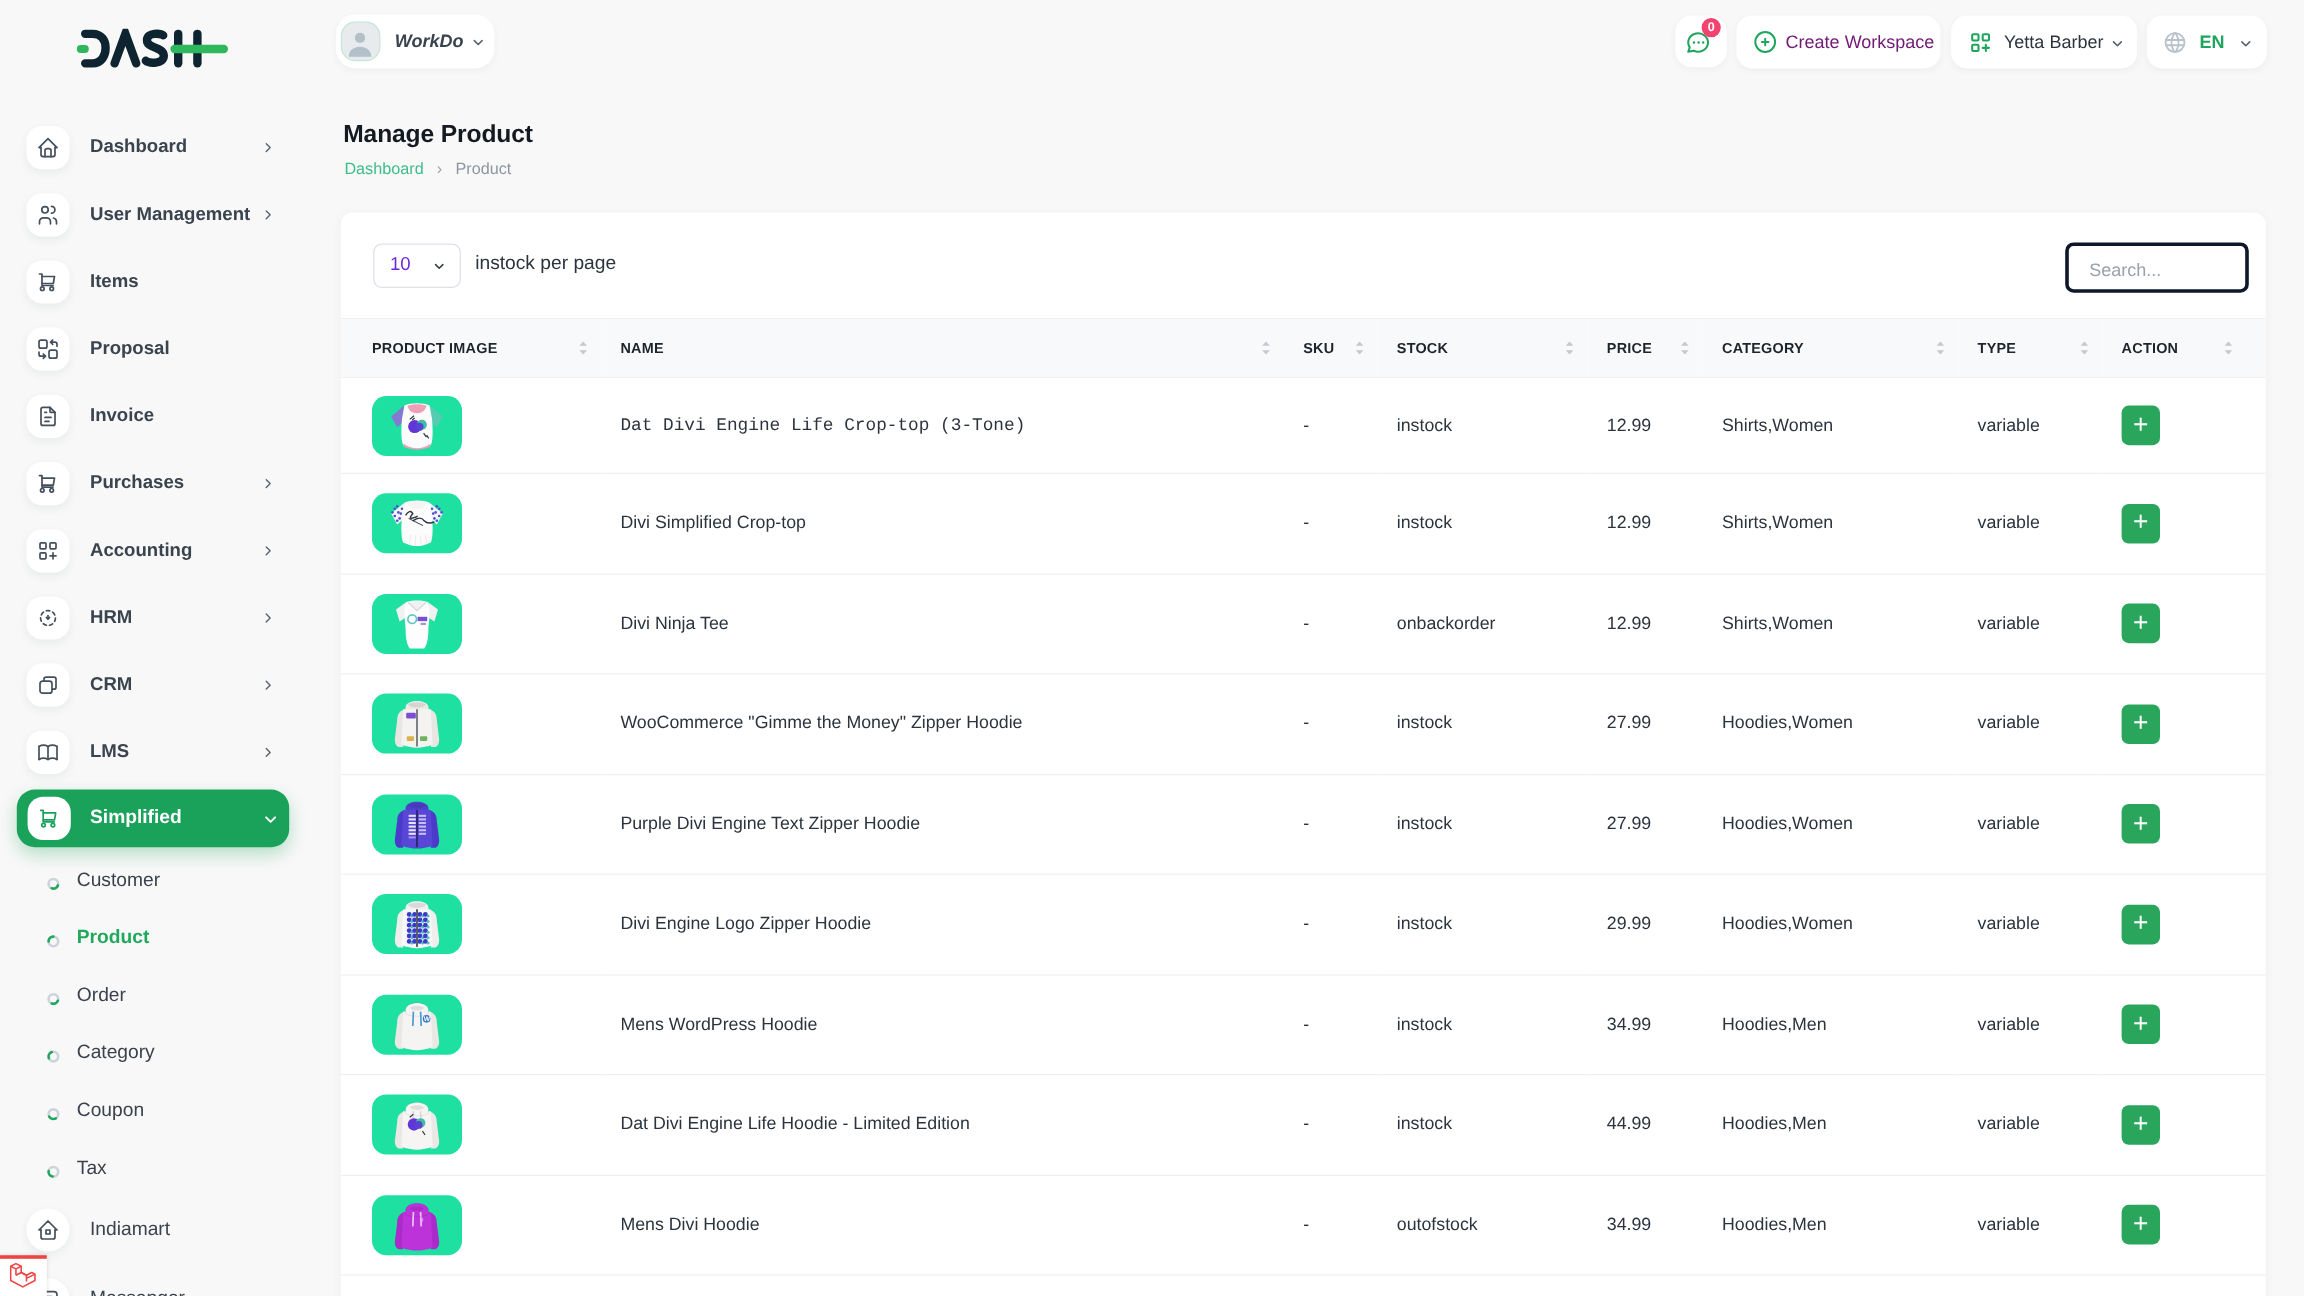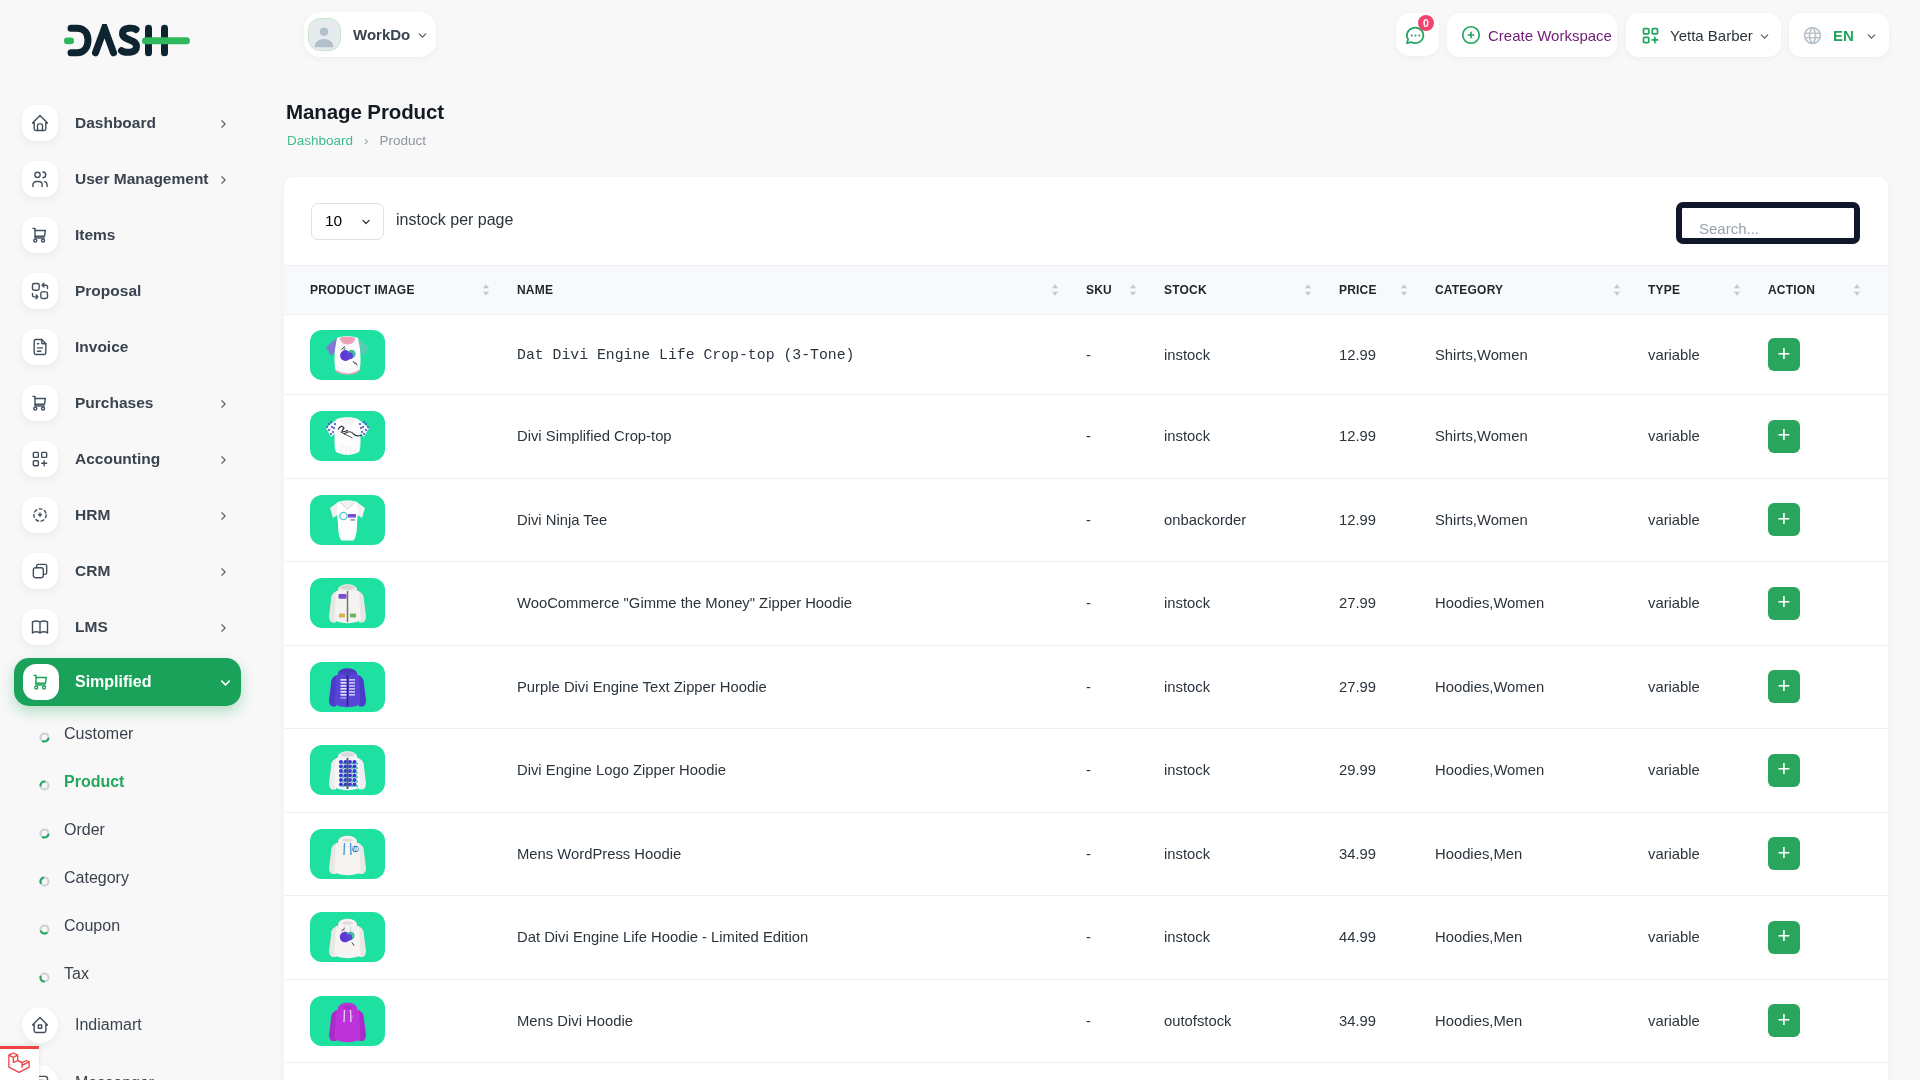--- a/index.html
+++ b/index.html
@@ -19,24 +19,24 @@
 .subitem { position:absolute; left:0; width:260px; height:48px; }
 .subring { position:absolute; left:39px; top:50%; margin-top:-5px; width:11px; height:11px; }
 .sublabel { position:absolute; left:64px; top:50%; transform:translateY(-50%); font-size:16px; font-weight:400; color:#39424d;text-align:right; }
 .sublabel.active { color:#21a85c; font-weight:700; }
 .wbtn { position:absolute; background:#fff; border-radius:14px; box-shadow:0 2px 6px rgba(40,50,70,.05); }
 #h1 { position:absolute; left:286px; top:100px; font-size:20.5px; font-weight:700; color:#141a21; letter-spacing:-0.1px; }
 #crumb { position:absolute; left:287px; top:133px; font-size:13.5px; }
 #card { position:absolute; left:284px; top:177px; width:1604px; height:960px; background:#fff; border-radius:10px;
   box-shadow:0 2px 10px rgba(40,50,70,.04); }
 #selectbox { position:absolute; left:27px; top:26px; width:73px; height:37px; border:1px solid #dde1e6; border-radius:7px; background:#fff; }
-#selectbox span { position:absolute; left:13px; top:8px; font-size:15.5px; color:#000000;text-align:center; }
+#selectbox span { position:absolute; left:13px; top:8px; font-size:15.5px; color:#6d28d9;text-align:center; }
 #selectbox svg { position:absolute; right:11px; top:12px; }
 #entries { position:absolute; left:112px; top:34px; font-size:16px; color:#2b343d; }
-#searchbox { position:absolute; right:28px; top:25px; width:184px; height:42px; border:6px solid #0f172a; border-radius:7px; background:#fff; }
+#searchbox { position:absolute; right:14px; top:25px; width:153px; height:42px; border:3px solid #0f172a; border-radius:7px; background:#fff; }
 #searchbox span { position:absolute; left:17px; top:12px; font-size:15px; color:#99a1ab; }
 table#t { position:absolute; left:0; top:88px; width:1604px; border-collapse:collapse; table-layout:fixed; }
 #t thead th { height:49px; background:#f8f9fb; border-top:1px solid #eef0f3; border-bottom:1px solid #eef0f3;
   font-size:12px; font-weight:700; color:#1d242b; text-align:left; text-transform:uppercase; letter-spacing:.2px; position:relative; }
 .sort { position:absolute; right:11px; top:50%; margin-top:-7px; } th:last-child .sort { right:27px; }
 #t tbody tr.r1 td { height:80px; } #t tbody td { height:83.5px; border-bottom:1px solid #edeff2; font-size:14.8px; color:#2b343d; vertical-align:middle; }
 .thumb { width:75px; height:50px; border-radius:12px; background:#1de0a1; position:relative; overflow:hidden; }
 .plusbtn { width:32px; height:33px; background:#2aa55c; border-radius:6px; color:#fff; display:flex; align-items:center;
   justify-content:center; font-size:22px; font-weight:400; padding-bottom:2px; }
 #lara { position:absolute; left:0; top:1046px; width:39px; height:34px; background:#fff; box-shadow:0 0 4px rgba(0,0,0,.12); }
@@ -251,21 +251,21 @@
 <div class="navitem" style="top:1055px;">
     <div class="iconbox" style="border-radius:18px;">
       <svg viewBox="0 0 24 24">
         <path d="M8 9h8"></path>
         <path d="M8 13h6"></path>
         <path d="M9 18h-3a3 3 0 0 1 -3 -3v-8a3 3 0 0 1 3 -3h12a3 3 0 0 1 3 3v8a3 3 0 0 1 -3 3h-3l-3 3z"></path>
       </svg>
     </div>
     <div class="navlabel" style="font-weight:400; font-size:16px;">Messenger</div>
   </div>
-<div class="wbtn" style="left:304px; top:12px; width:132px; height:45px; border-radius:16px;">
+<div class="wbtn" style="left:280px; top:12px; width:132px; height:45px; border-radius:16px;font-style:italic;">
 <div style="position:absolute; left:4px; top:6px; width:33px; height:33px; border-radius:12px; background:#e7ebee; border:1.5px solid #c5e6d2; overflow:hidden;">
 <svg width="30" height="30" viewBox="0 0 24 24" style="position:absolute;left:0;top:2px;">
         <circle cx="12" cy="8.5" r="3.4" fill="#b3bfc9"></circle>
         <path d="M4.5 21c0-4.2 3.4-6.6 7.5-6.6s7.5 2.4 7.5 6.6z" fill="#b3bfc9"></path>
       </svg>
 </div>
 <span style="position:absolute; left:49px; top:14px; font-size:15px; font-weight:700; color:#3a444f;">WorkDo</span>
 <svg width="13" height="13" viewBox="0 0 24 24" style="position:absolute; left:112px; top:17px;">
       <path d="M6 9l6 6l6 -6" fill="none" stroke="#55606b" stroke-width="2.4" stroke-linecap="round" stroke-linejoin="round"></path>
     </svg>

